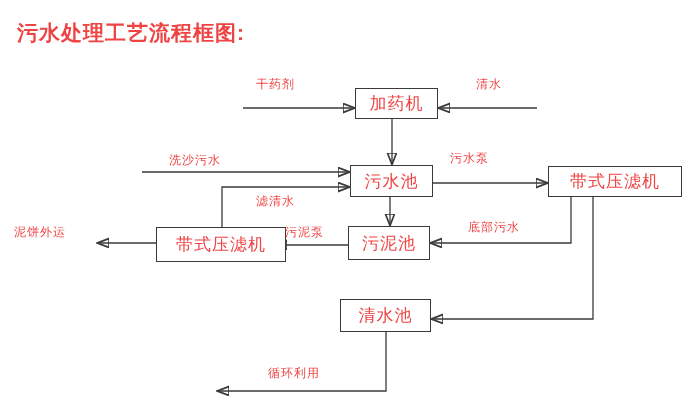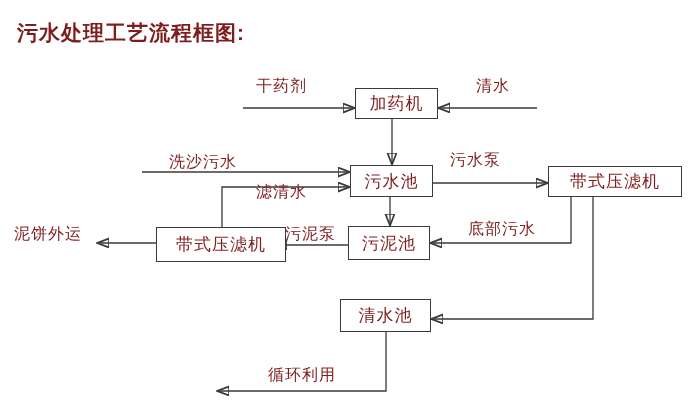--- a/index.html
+++ b/index.html
@@ -2,21 +2,21 @@
 <html><head>
 <meta charset="utf-8">
 <style>
   html, body { margin: 0; padding: 0; background: #ffffff; }
   #canvas {
     position: relative;
     width: 700px;
     height: 420px;
     background: #ffffff;
     font-family: "Liberation Sans", "DejaVu Sans", sans-serif;
-    color: #7f1d1d;
+    color: #ef4444;
     overflow: hidden;
   }
   #title {
     position: absolute;
     left: 17px;
     top: 19px;
     font-size: 21px;
     font-weight: bold;
     letter-spacing: 1px;
     white-space: nowrap;
@@ -38,37 +38,37 @@
     background: #ffffff;
     display: flex;
     align-items: center;
     justify-content: center;
     font-size: 17px;
     white-space: nowrap;
     letter-spacing: 1px;
   }
   .flabel {
     position: absolute;
-    font-size: 16px;
+    font-size: 12px;
     white-space: nowrap;
     letter-spacing: 1px;
     background: transparent;
   }
   
   #node-dosing       { left: 355px; top:  88px; width:  83px; height: 31px; }
   #node-sewage-pool  { left: 350px; top: 165px; width:  83px; height: 32px; }
   #node-tower        { left: 548px; top: 166px; width: 134px; height: 31px; }
   #node-sludge-pool  { left: 348px; top: 226px; width:  82px; height: 34px; }
   #node-press        { left: 156px; top: 227px; width: 130px; height: 35px; }
   #node-clean-pool   { left: 340px; top: 299px; width:  91px; height: 33px; }
   
   #lbl-dry-agent     { left: 256px; top:  76px; }
   #lbl-clean-water   { left: 476px; top:  76px; }
   #lbl-sand-wash     { left: 169px; top: 152px; }
-  #lbl-filtered      { left: 256px; top: 182px; }
+  #lbl-filtered      { left: 256px; top: 193px; }
   #lbl-sewage-pump   { left: 450px; top: 150px; }
   #lbl-sludge-pump   { left: 285px; top: 224px; }
   #lbl-bottom-sewage { left: 468px; top: 219px; }
   #lbl-mud-cake      { left:  14px; top: 224px; }
   #lbl-recycling     { left: 268px; top: 365px; }
 </style>
 </head>
 <body>
 
 <div id="canvas">

